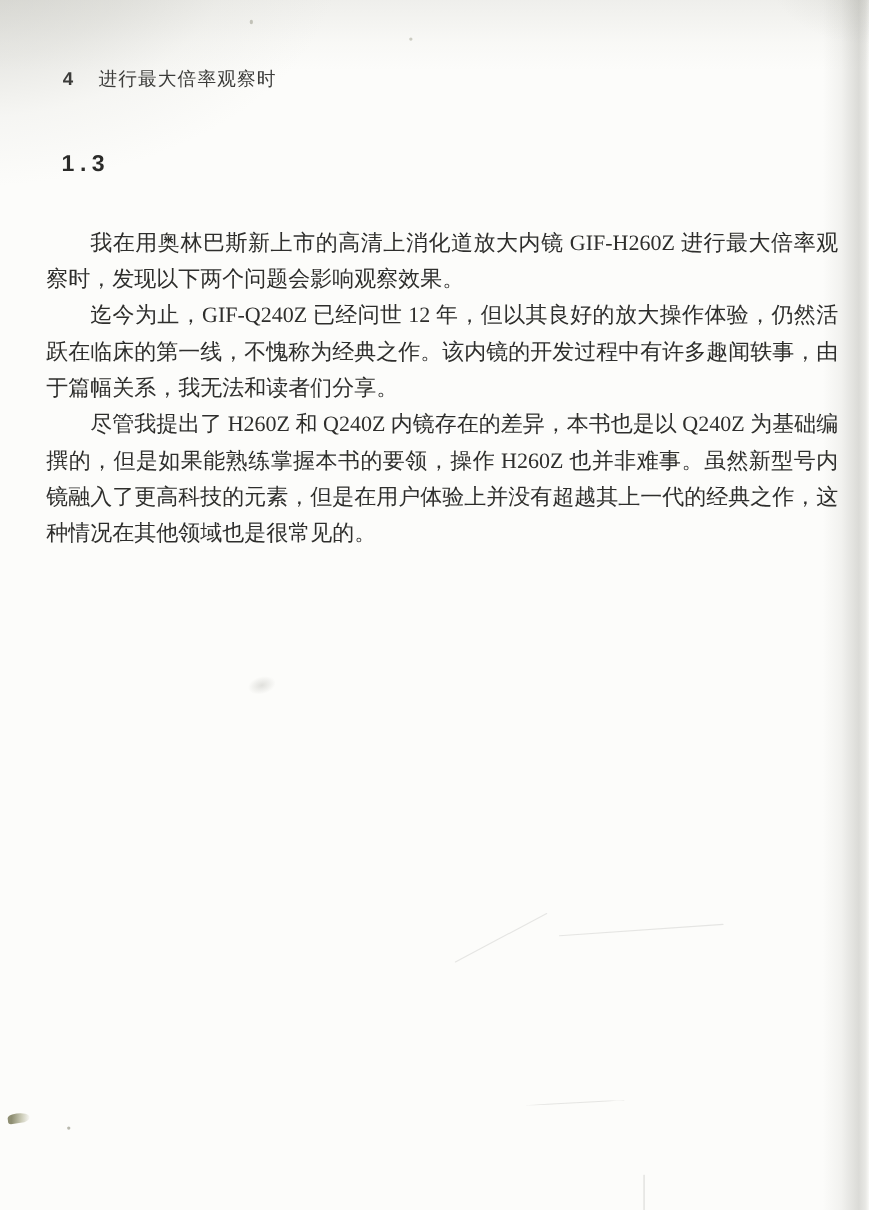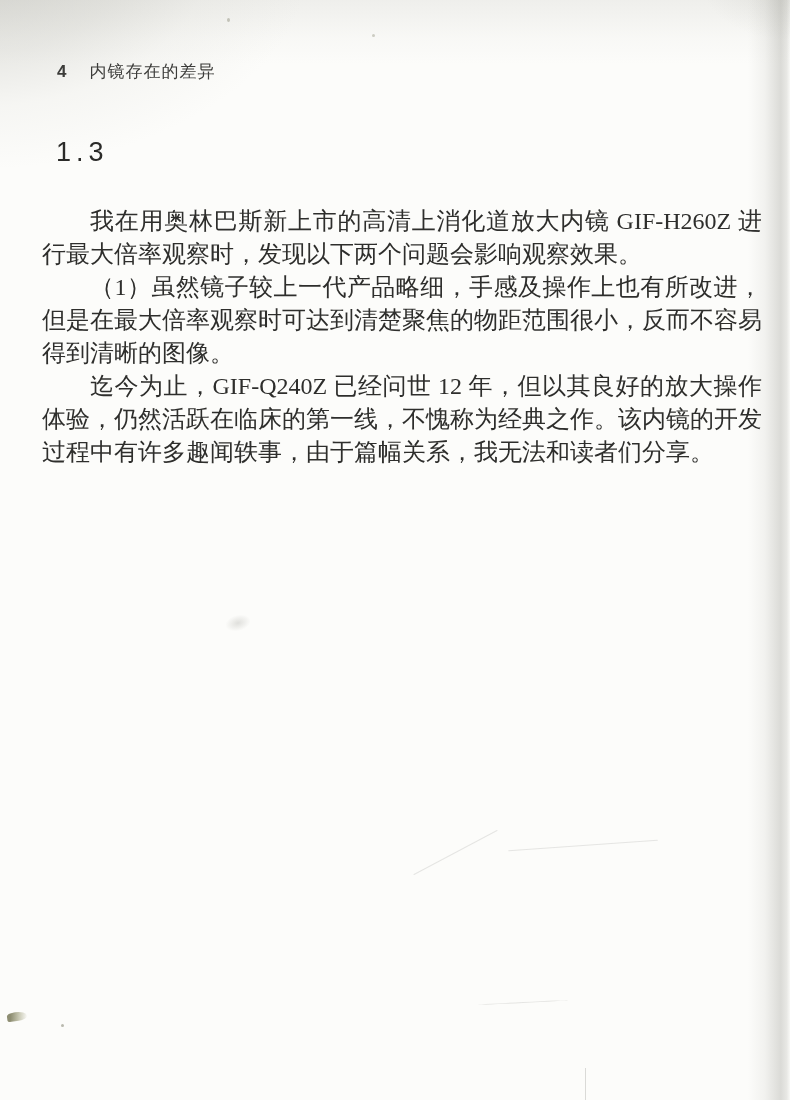--- a/index.html
+++ b/index.html
@@ -52,28 +52,28 @@
     display:flex;align-items:baseline;
     font-family:"Liberation Sans","DejaVu Sans",sans-serif;
     font-size:17px;color:#3c3c3a;letter-spacing:1px;
   }
   .running-head .pagenum{font-weight:600;margin-right:22px;}
   
   .section-heading{
     position:absolute;left:56px;top:137px;
     display:flex;align-items:baseline;
     font-family:"Liberation Sans","DejaVu Sans",sans-serif;
-    font-weight:400;font-size:27px;color:#2b2b29;
+    font-weight:700;font-size:21px;color:#2b2b29;
   }
   .section-heading .sec-num{letter-spacing:5px;}
   .section-heading .sec-title{margin-left:26px;letter-spacing:3px;}
   
   .body-text{
     position:absolute;left:42px;top:205px;width:720px;
-    font-size:24px;line-height:33px;
+    font-size:20px;line-height:33px;
     color:#2e2e2c;
     text-align:justify;
     text-justify:inter-ideograph;
   }
   .body-text p{margin:0;text-indent:2em;}
   
   .artifact{position:absolute;pointer-events:none;}
   .speck-main{
     left:7px;top:1012px;width:20px;height:9px;
     background:linear-gradient(100deg,#8e8e72 20%,#c9c9b4 60%,rgba(201,201,180,0));
@@ -102,31 +102,31 @@
 
 <div class="page">
 
   <div class="shade-top-strip"></div>
   <div class="shade-top-left"></div>
   <div class="shade-top-right"></div>
   <div class="shade-right-band"></div>
 
   <div class="running-head">
     <span class="pagenum">4</span>
-    <span class="booktitle">内镜存在的差异</span>
+    <span class="booktitle">进行最大倍率观察时</span>
   </div>
 
   <div class="section-heading">
     <span class="sec-num">1.3</span>
   </div>
 
   <div class="body-text">
     <p>我在用奥林巴斯新上市的高清上消化道放大内镜 GIF-H260Z 进行最大倍率观察时，发现以下两个问题会影响观察效果。</p>
-    <p>（1）虽然镜子较上一代产品略细，手感及操作上也有所改进，但是在最大倍率观察时可达到清楚聚焦的物距范围很小，反而不容易得到清晰的图像。</p>
     <p>迄今为止，GIF-Q240Z 已经问世 12 年，但以其良好的放大操作体验，仍然活跃在临床的第一线，不愧称为经典之作。该内镜的开发过程中有许多趣闻轶事，由于篇幅关系，我无法和读者们分享。</p>
+    <p>尽管我提出了 H260Z 和 Q240Z 内镜存在的差异，本书也是以 Q240Z 为基础编撰的，但是如果能熟练掌握本书的要领，操作 H260Z 也并非难事。虽然新型号内镜融入了更高科技的元素，但是在用户体验上并没有超越其上一代的经典之作，这种情况在其他领域也是很常见的。</p>
   </div>
 
   <div class="artifact smudge-share"></div>
   <div class="artifact scratch scratch-1"></div>
   <div class="artifact scratch scratch-2"></div>
   <div class="artifact scratch scratch-3"></div>
   <div class="artifact hairline-bottom"></div>
   <div class="artifact speck-main"></div>
   <div class="artifact speck-dot"></div>
   <div class="artifact speck-top1"></div>

